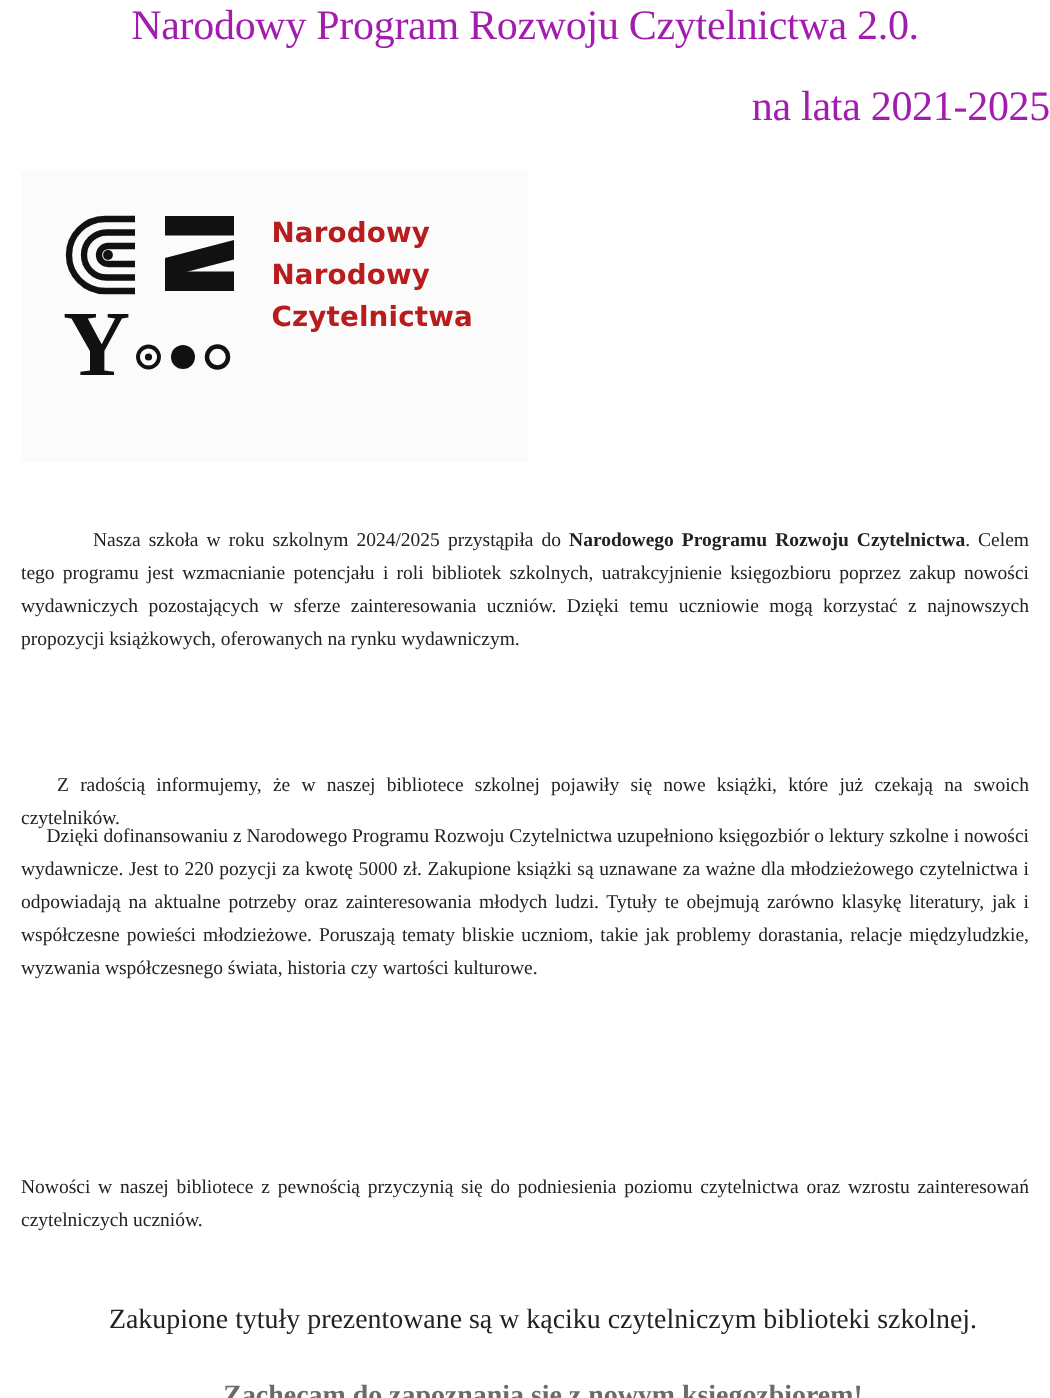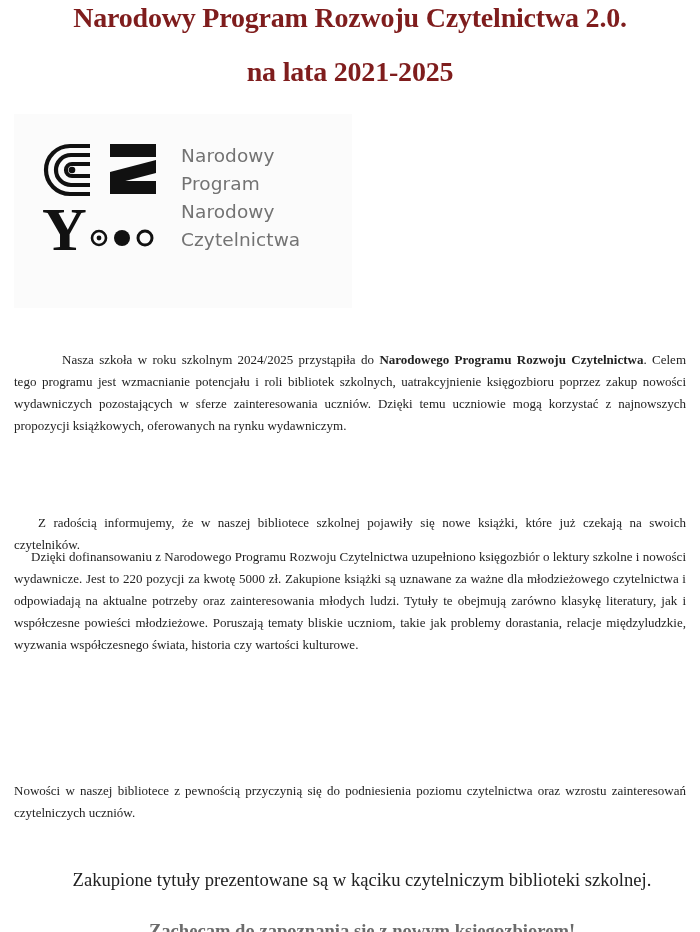--- a/index.html
+++ b/index.html
@@ -3,34 +3,34 @@
 <meta charset="utf-8">
 <style>
   html, body { margin: 0; padding: 0; background: #ffffff; }
   body {
     width: 700px; height: 932px; position: relative; overflow: hidden;
     font-family: "Liberation Serif", "DejaVu Serif", serif;
     color: #222222;
   }
   .title {
     position: absolute; left: 0; width: 700px; text-align: center;
-    font-size: 28px; color: #7f1d1d; letter-spacing: -0.2px; font-weight: bold;
+    font-size: 28px; color: #a21caf; letter-spacing: -0.2px;
   }
   #t1 { top: 2px; }
-  #t2 { top: 56px; }
+  #t2 { top: 56px; text-align: right; }
 
   .logo-box {
     position: absolute; left: 14px; top: 114px; width: 338px; height: 194px;
     background: #fbfbfb;
   }
   .logo-mark { position: absolute; left: 28px; top: 28px; width: 118px; height: 112px; }
   .logo-text {
     position: absolute; left: 167px; top: 28px;
     font-family: "DejaVu Sans", "Liberation Sans", sans-serif;
-    font-weight: normal; font-size: 18.5px; line-height: 28px; color: #737373;
+    font-weight: bold; font-size: 18.5px; line-height: 28px; color: #b91c1c;
     letter-spacing: 0.1px;
   }
   .logo-text div { white-space: nowrap; }
 
   .para {
     position: absolute; left: 14px; width: 672px;
     font-size: 13px; line-height: 22px; text-align: justify;
     text-align-last: left; color: #222222;
   }
   #p1 { top: 336px; text-indent: 48px; }
@@ -74,21 +74,20 @@
 
       <g>
         <circle cx="57" cy="96" r="7" fill="none" stroke="#111" stroke-width="2.6"></circle>
         <circle cx="57" cy="96" r="2.4" fill="#111"></circle>
         <circle cx="80" cy="96" r="8" fill="#111"></circle>
         <circle cx="103" cy="96" r="7" fill="none" stroke="#111" stroke-width="3"></circle>
       </g>
     </svg>
     <div class="logo-text">
       <div>Narodowy</div>
-      <div>Program</div>
       <div>Narodowy</div>
       <div>Czytelnictwa</div>
     </div>
   </div>
 
   <p id="p1" class="para"><span>Nasza szkoła w roku szkolnym 2024/2025 przystąpiła do </span><b>Narodowego Programu Rozwoju Czytelnictwa</b><span>. Celem tego programu jest wzmacnianie potencjału i roli bibliotek szkolnych, uatrakcyjnienie księgozbioru poprzez zakup nowości wydawniczych pozostających w sferze zainteresowania uczniów. Dzięki temu uczniowie mogą korzystać z najnowszych propozycji książkowych, oferowanych na rynku wydawniczym.</span></p>
 
   <p id="p2" class="para">Z radością informujemy, że w naszej bibliotece szkolnej pojawiły się nowe książki, które już czekają na swoich czytelników.</p>
 
   <p id="p3" class="para">Dzięki dofinansowaniu z Narodowego Programu Rozwoju Czytelnictwa uzupełniono księgozbiór o lektury szkolne i nowości wydawnicze. Jest to 220 pozycji za kwotę 5000 zł. Zakupione książki są uznawane za ważne dla młodzieżowego czytelnictwa i odpowiadają na aktualne potrzeby oraz zainteresowania młodych ludzi. Tytuły te obejmują zarówno klasykę literatury, jak i współczesne powieści młodzieżowe. Poruszają tematy bliskie uczniom, takie jak problemy dorastania, relacje międzyludzkie, wyzwania współczesnego świata, historia czy wartości kulturowe.</p>

